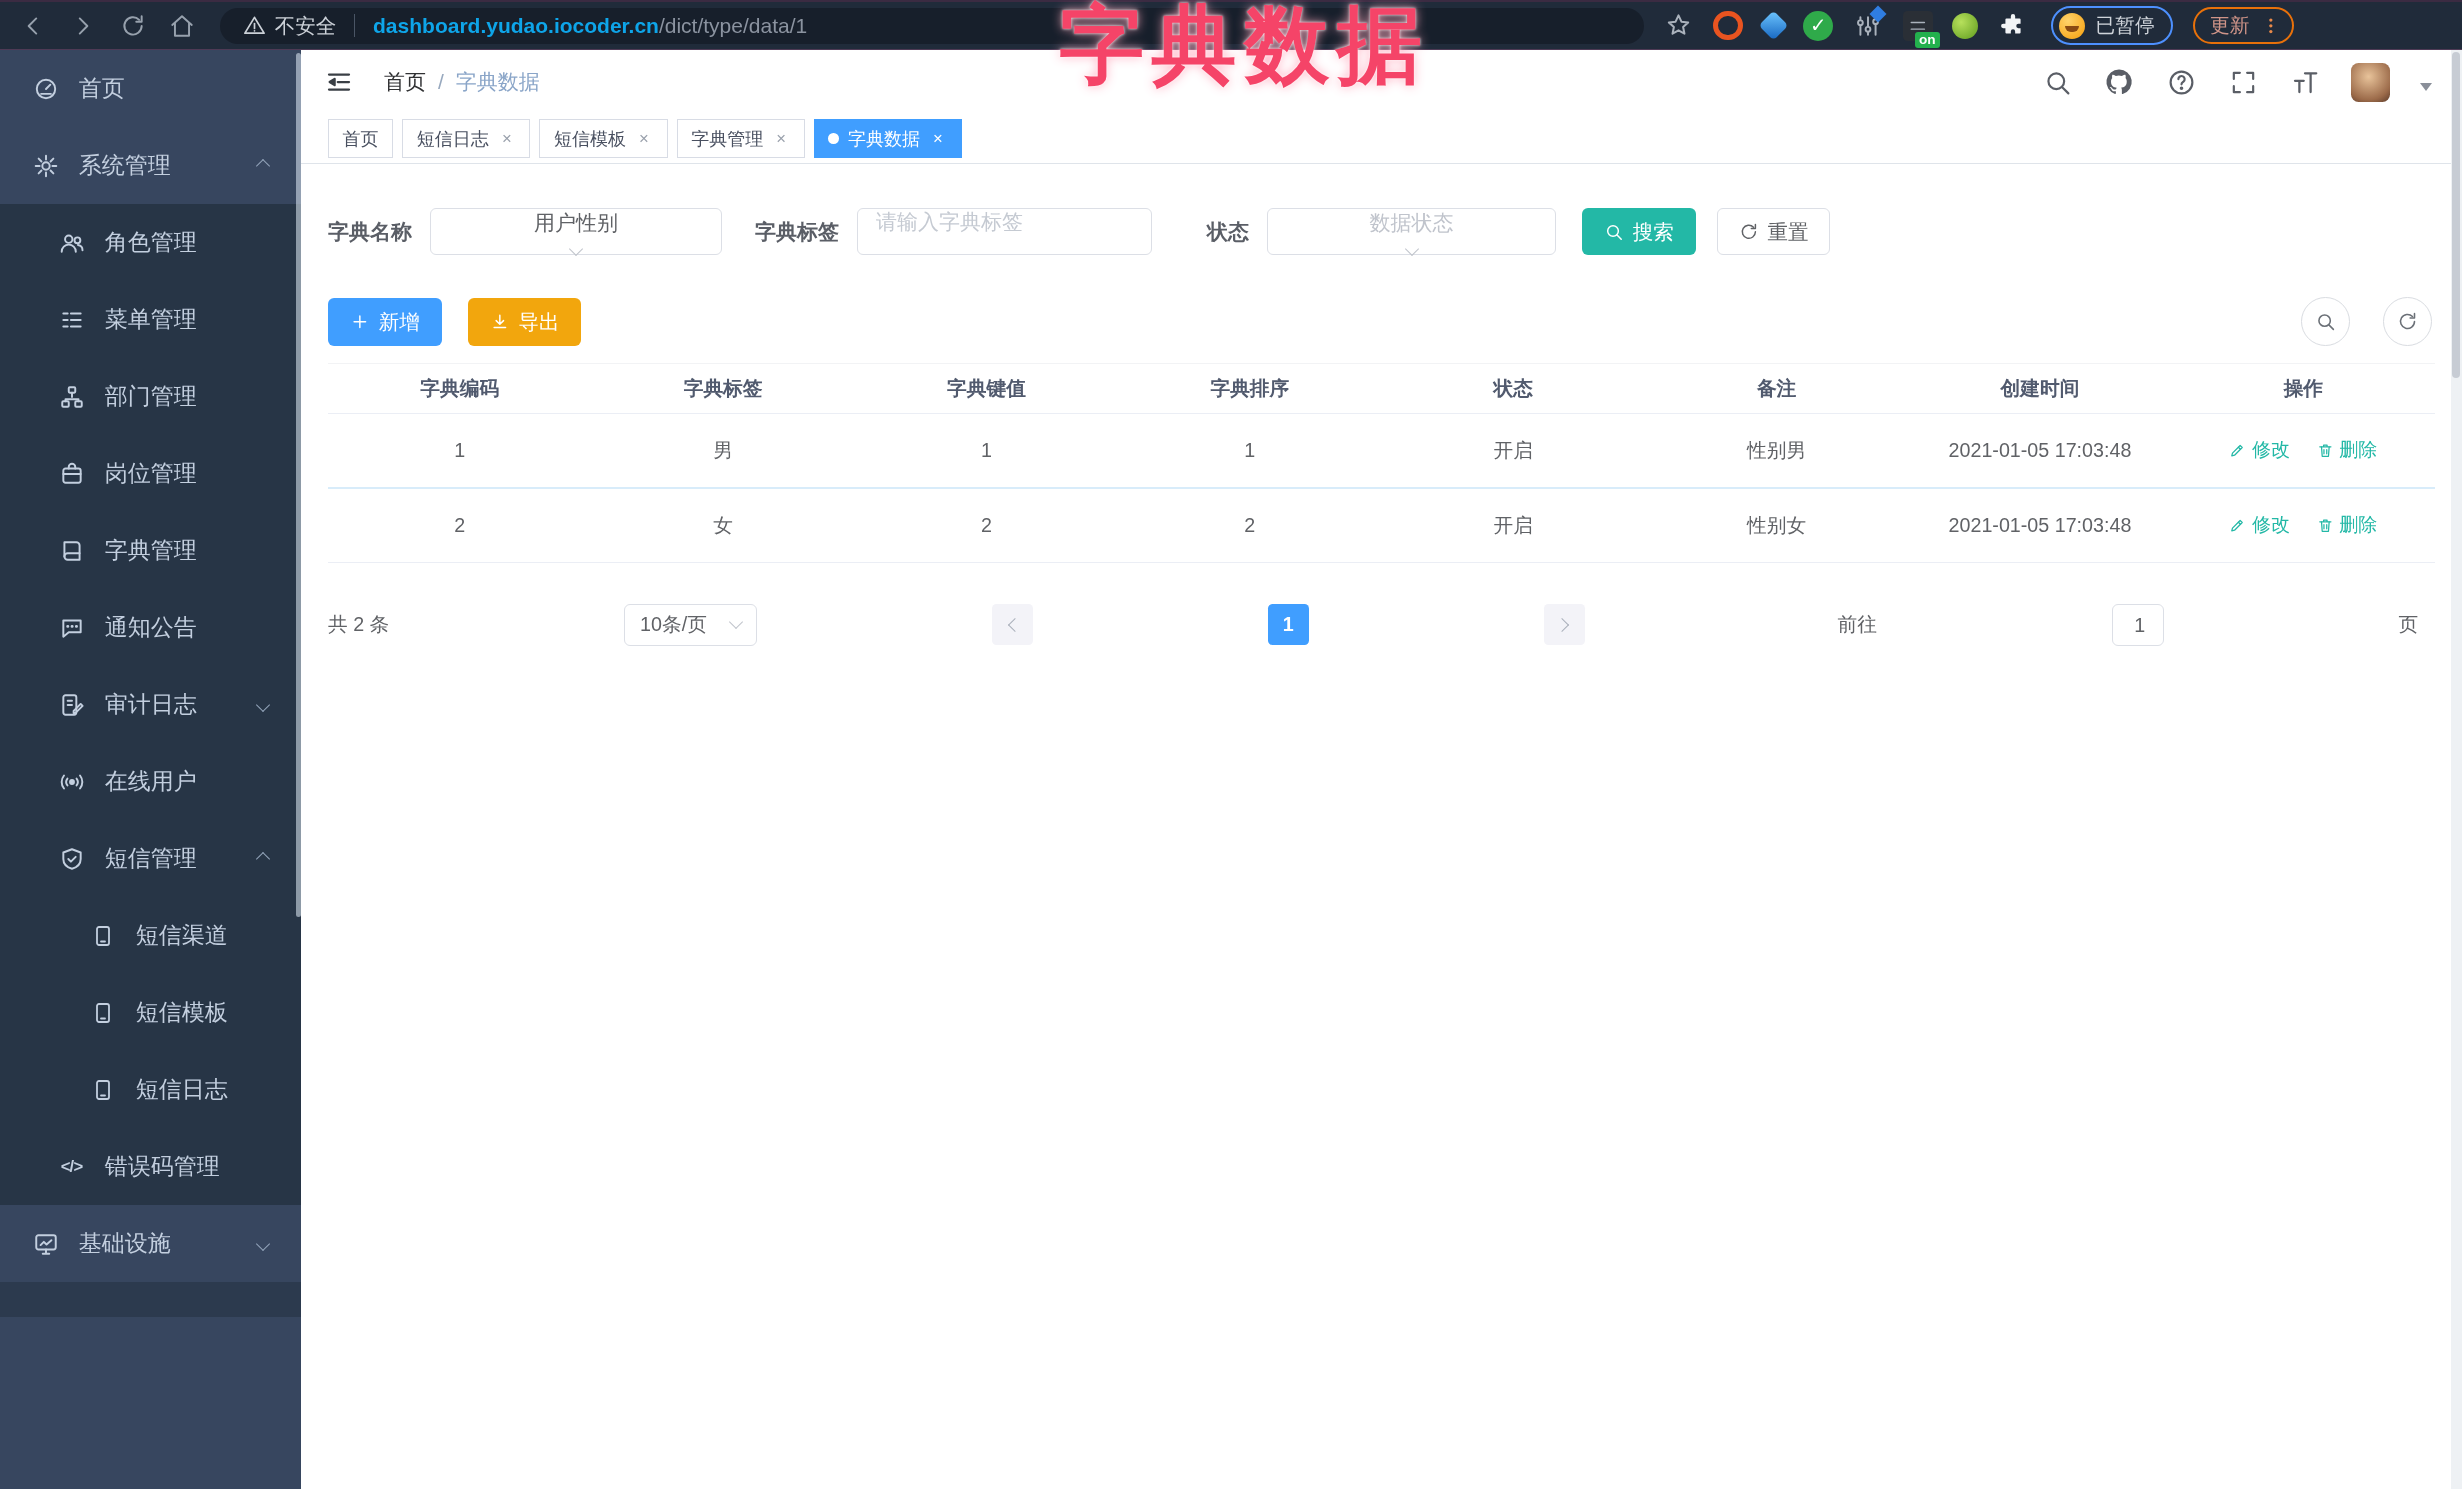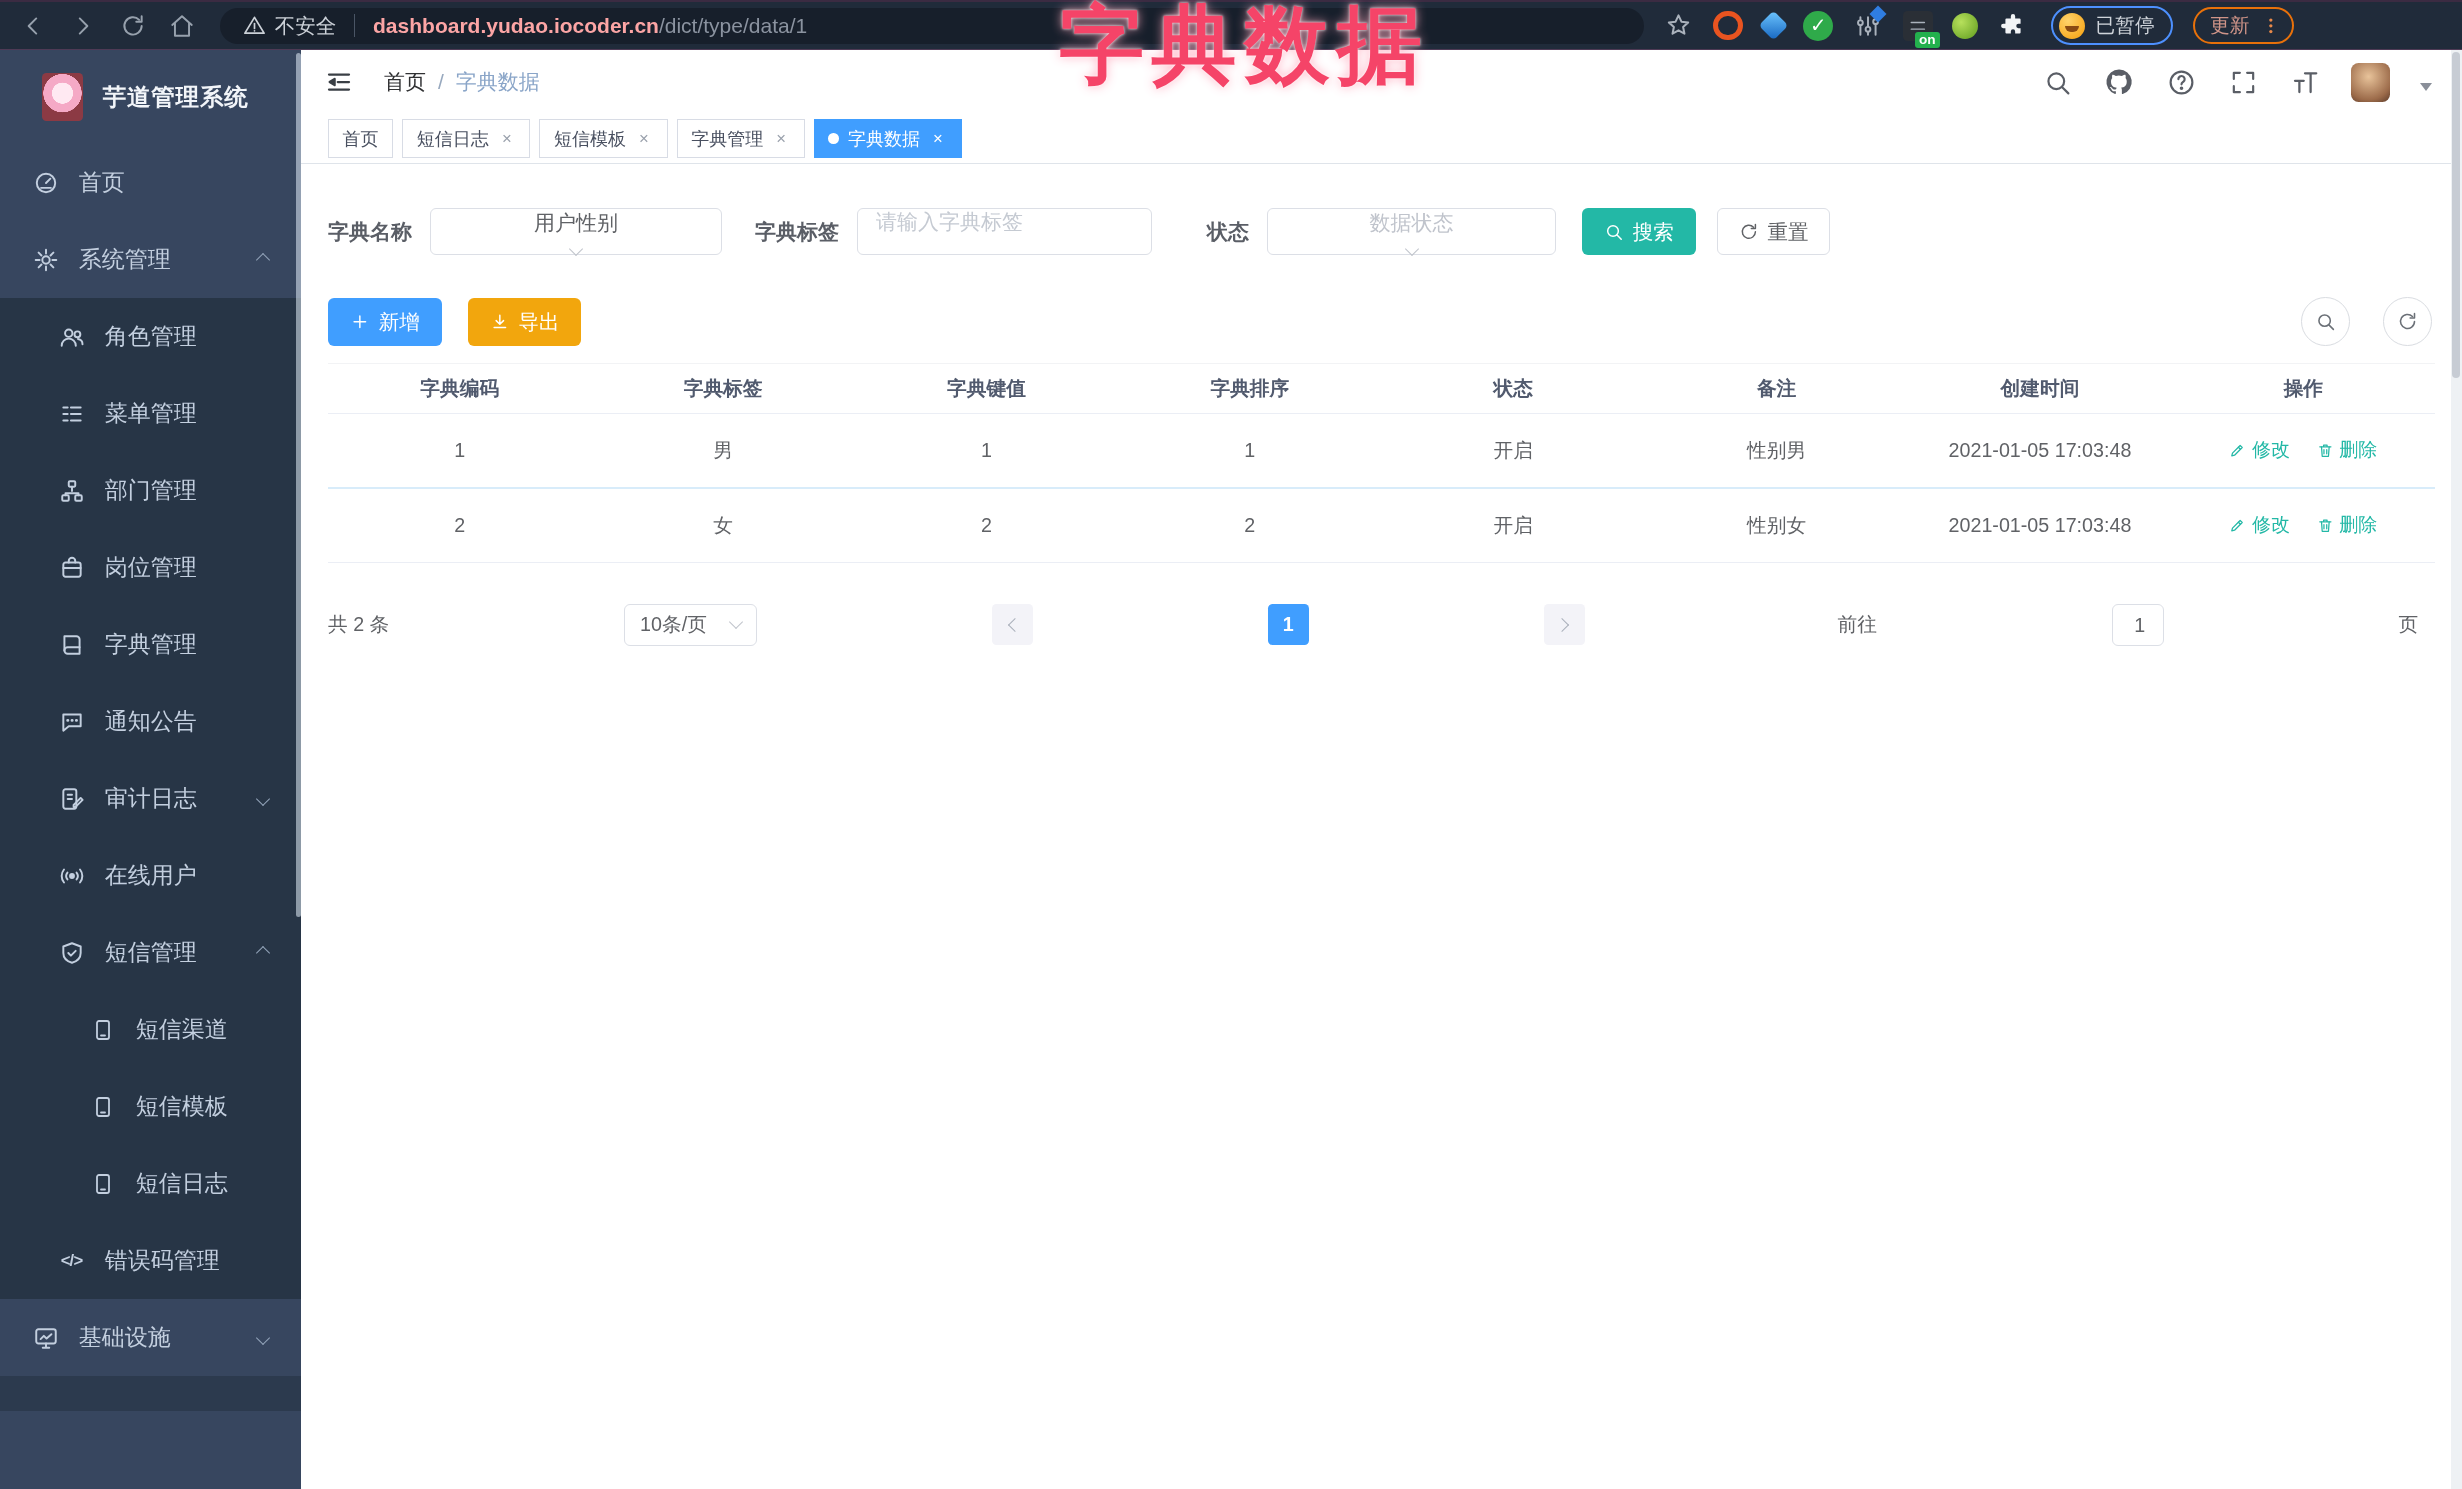--- a/index.html
+++ b/index.html
@@ -10,21 +10,21 @@
 
   
   .browser{position:absolute;left:0;top:0;width:2462px;height:50px;background:#202b3a;
            display:flex;align-items:center;border-top:2.3px solid #3b2b42;border-bottom:1.5px solid #4e3a55;box-sizing:border-box;}
   .bnav{width:33px;height:33px;margin-left:16.7px;color:#97a1ad;display:flex;align-items:center;justify-content:center;flex:0 0 auto;}
   .urlbar{height:36px;background:#171f2b;border-radius:18px;margin-left:21px;display:flex;align-items:center;
           padding:0 23px;flex:0 0 auto;width:1424px;box-sizing:border-box;}
   .sec{display:flex;align-items:center;color:#ccd1d8;font-size:20.5px;gap:9px;flex:0 0 auto;}
   .sec-sep{width:0.8px;height:23px;background:#4a5565;margin:0 18px;}
   .url{font-size:21px;white-space:nowrap;overflow:hidden;}
-  .url .host{color:#fca5a5;font-weight:bold;}
+  .url .host{color:#0ea5e9;font-weight:bold;}
   .url .path{color:#8b93a0;}
   .bext{display:flex;align-items:center;margin-left:19.7px;gap:19.7px;}
   .star{color:#aab2bc;}
   .ext{width:30px;height:30px;border-radius:6px;display:flex;align-items:center;justify-content:center;flex:0 0 auto;}
   .ext.ring{border-radius:50%;border:5.3px solid #e95420;width:19.7px;height:19.7px;}
   .ext.gem{background:linear-gradient(135deg,#6ec6ff,#1565c0);transform:rotate(45deg);width:21px;height:21px;border-radius:4.5px;}
   .ext.gcheck{border-radius:50%;background:#2faa4a;color:#fff;font-size:19.7px;font-weight:bold;}
   .ext.sliders{color:#aab2bc;position:relative;}
   .ext .bluedot{position:absolute;right:-1.5px;top:-3px;width:12px;height:12px;background:#2f7de1;transform:rotate(45deg);}
   .ext.onbox{background:#2a2f36;border-radius:4.5px;position:relative;color:#aab2bc;}
@@ -228,24 +228,20 @@
             <circle cx="12" cy="12" r="2"></circle>
             <circle cx="12" cy="19" r="2"></circle>
           </svg>
       </span>
     </div>
   </div>
 
   <div class="shell">
 
     <div class="sidebar">
-      <div class="logo-row">
-        <div class="logo-img"></div>
-        <div class="logo-title">芋道管理系统</div>
-      </div>
 
       <div class="mi lvl0">
         <span class="mic">
           <svg class="ic" width="26" height="26" viewBox="0 0 24 24">
               <circle cx="12" cy="12" r="8.5"></circle>
               <path d="M12 12l4-4"></path>
               <path d="M7.5 16.5h9"></path>
             </svg>
         </span>
         <span>首页</span>

